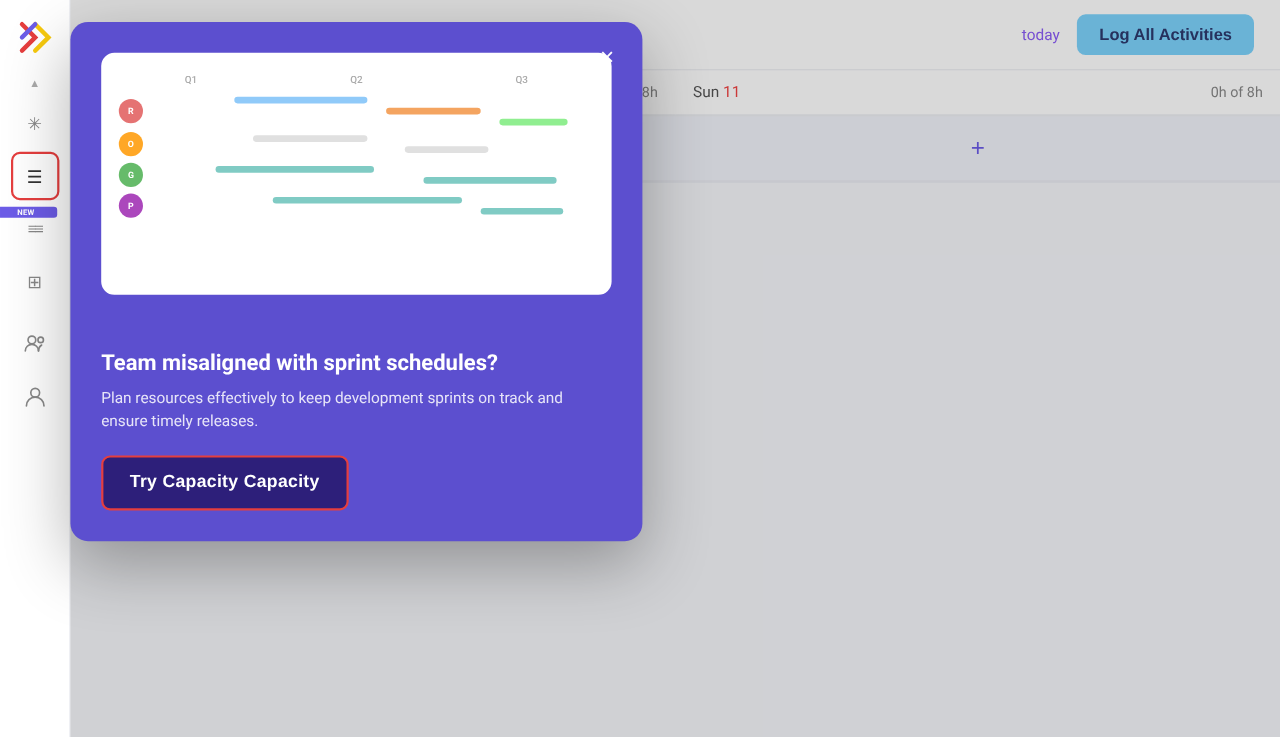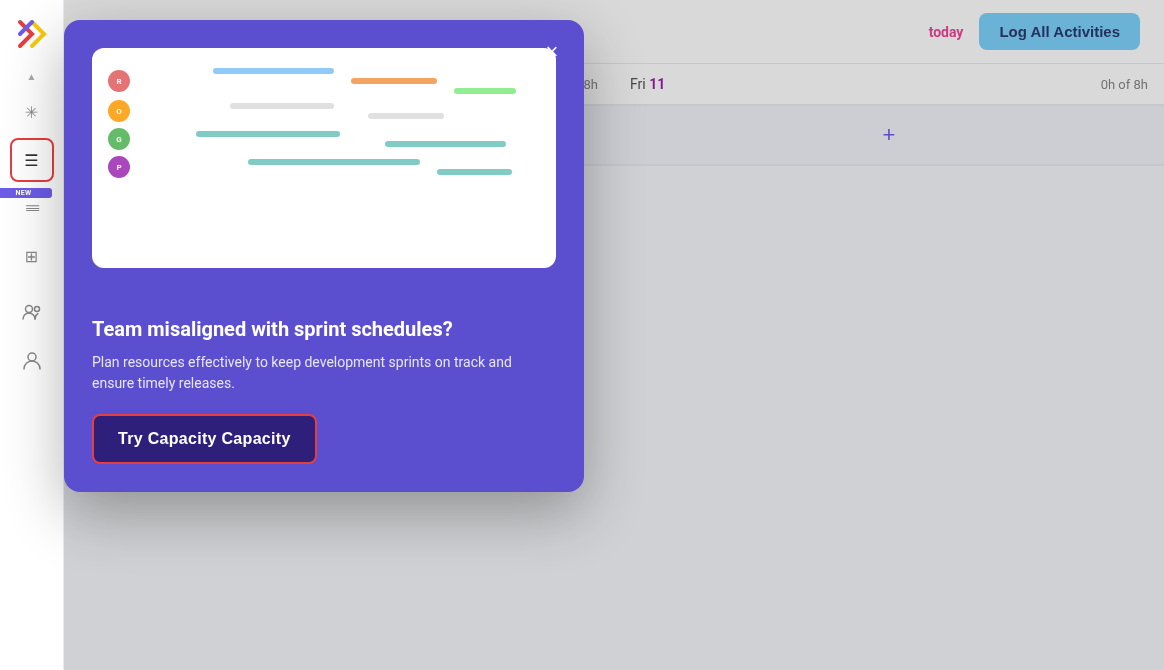--- a/index.html
+++ b/index.html
@@ -96,22 +96,22 @@
       justify-content: flex-end;
       padding: 16px 24px;
       background: #fff;
       border-bottom: 1px solid #e8eaf0;
       height: 64px;
       gap: 16px;
     }
 
     .today-label {
       font-size: 14px;
-      color: #ec4899;
-      font-weight: 700;
+      color: #8b5cf6;
+      font-weight: 400;
     }
 
     .log-all-btn {
       background: #7dd3fc;
       color: #2d3a6e;
       border: none;
       border-radius: 8px;
       padding: 10px 20px;
       font-size: 15px;
       font-weight: 600;
@@ -125,22 +125,22 @@
       padding: 12px 16px;
       border-bottom: 1px solid #e8eaf0;
     }
 
     .cal-day-label {
       font-size: 14px;
       color: #555;
     }
 
     .cal-day-label strong {
-      color: #a21caf;
-      font-weight: 700;
+      color: #ef4444;
+      font-weight: 400;
     }
 
     .cal-hours {
       font-size: 13px;
       color: #888;
     }
 
     .cal-add-row {
       display: flex;
       align-items: center;
@@ -369,21 +369,21 @@
 
   <div style="display:grid; grid-template-columns:1fr 1fr; border-bottom:1px solid #e8eaf0; background:#fff;">
     <div class="cal-header">
       <span class="cal-day-label">
         <span>Mon</span> <strong>10</strong>
       </span>
       <span class="cal-hours">0h of 8h</span>
     </div>
     <div class="cal-header">
       <span class="cal-day-label">
-        <span>Fri</span> <strong>11</strong>
+        <span>Sun</span> <strong>11</strong>
       </span>
       <span class="cal-hours">0h of 8h</span>
     </div>
   </div>
 
   <div style="display:grid; grid-template-columns:1fr 1fr; border-bottom:1px solid #e8eaf0; background:#f0f2fa;">
     <div class="cal-add-row">
       <button class="add-btn">+</button>
     </div>
     <div class="cal-add-row">
@@ -396,20 +396,25 @@
 
 <div class="overlay-backdrop"></div>
 
 <div class="popup-modal">
   <button class="popup-close">×</button>
 
   
   <div class="popup-image-container">
     <div class="gantt-illustration">
 
+      <div class="gantt-headers">
+        <span class="gantt-header-label">Q1</span>
+        <span class="gantt-header-label">Q2</span>
+        <span class="gantt-header-label">Q3</span>
+      </div>
 
 
       <div class="gantt-row">
         <div class="gantt-avatar" style="background:#e57373;">R</div>
         <span class="gantt-name"></span>
         <div class="gantt-bars">
           <div class="gantt-bar" style="background:#90caf9; margin-left:5%; width:35%;"></div>
           <div class="gantt-bar" style="background:#f4a460; margin-left:45%; width:25%; margin-top:2px;"></div>
           <div class="gantt-bar" style="background:#90ee90; margin-left:75%; width:18%; margin-top:2px;"></div>
         </div>

